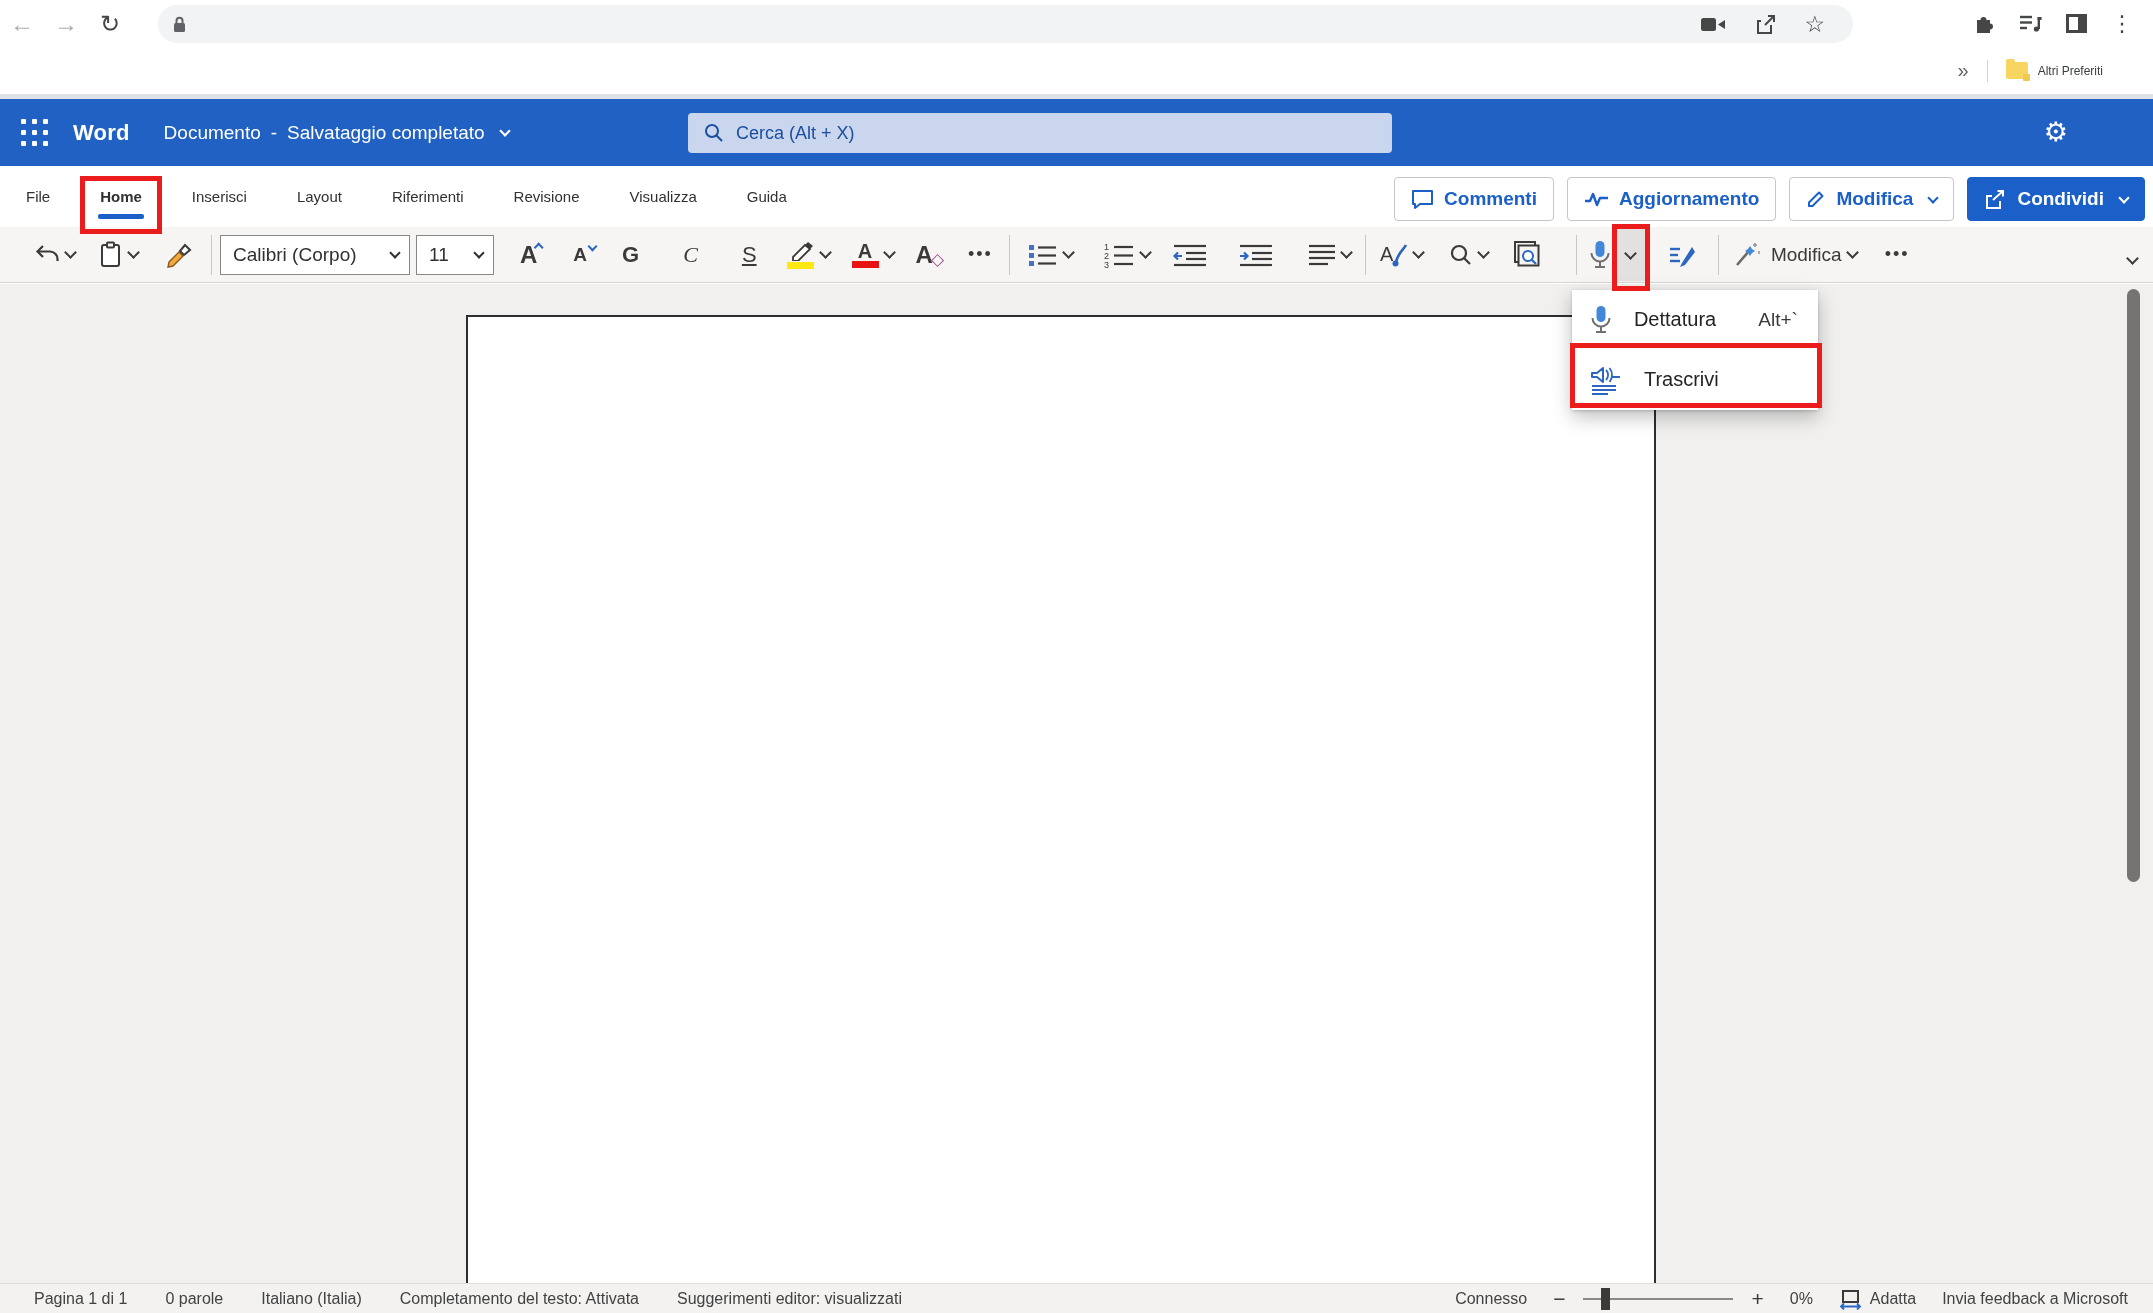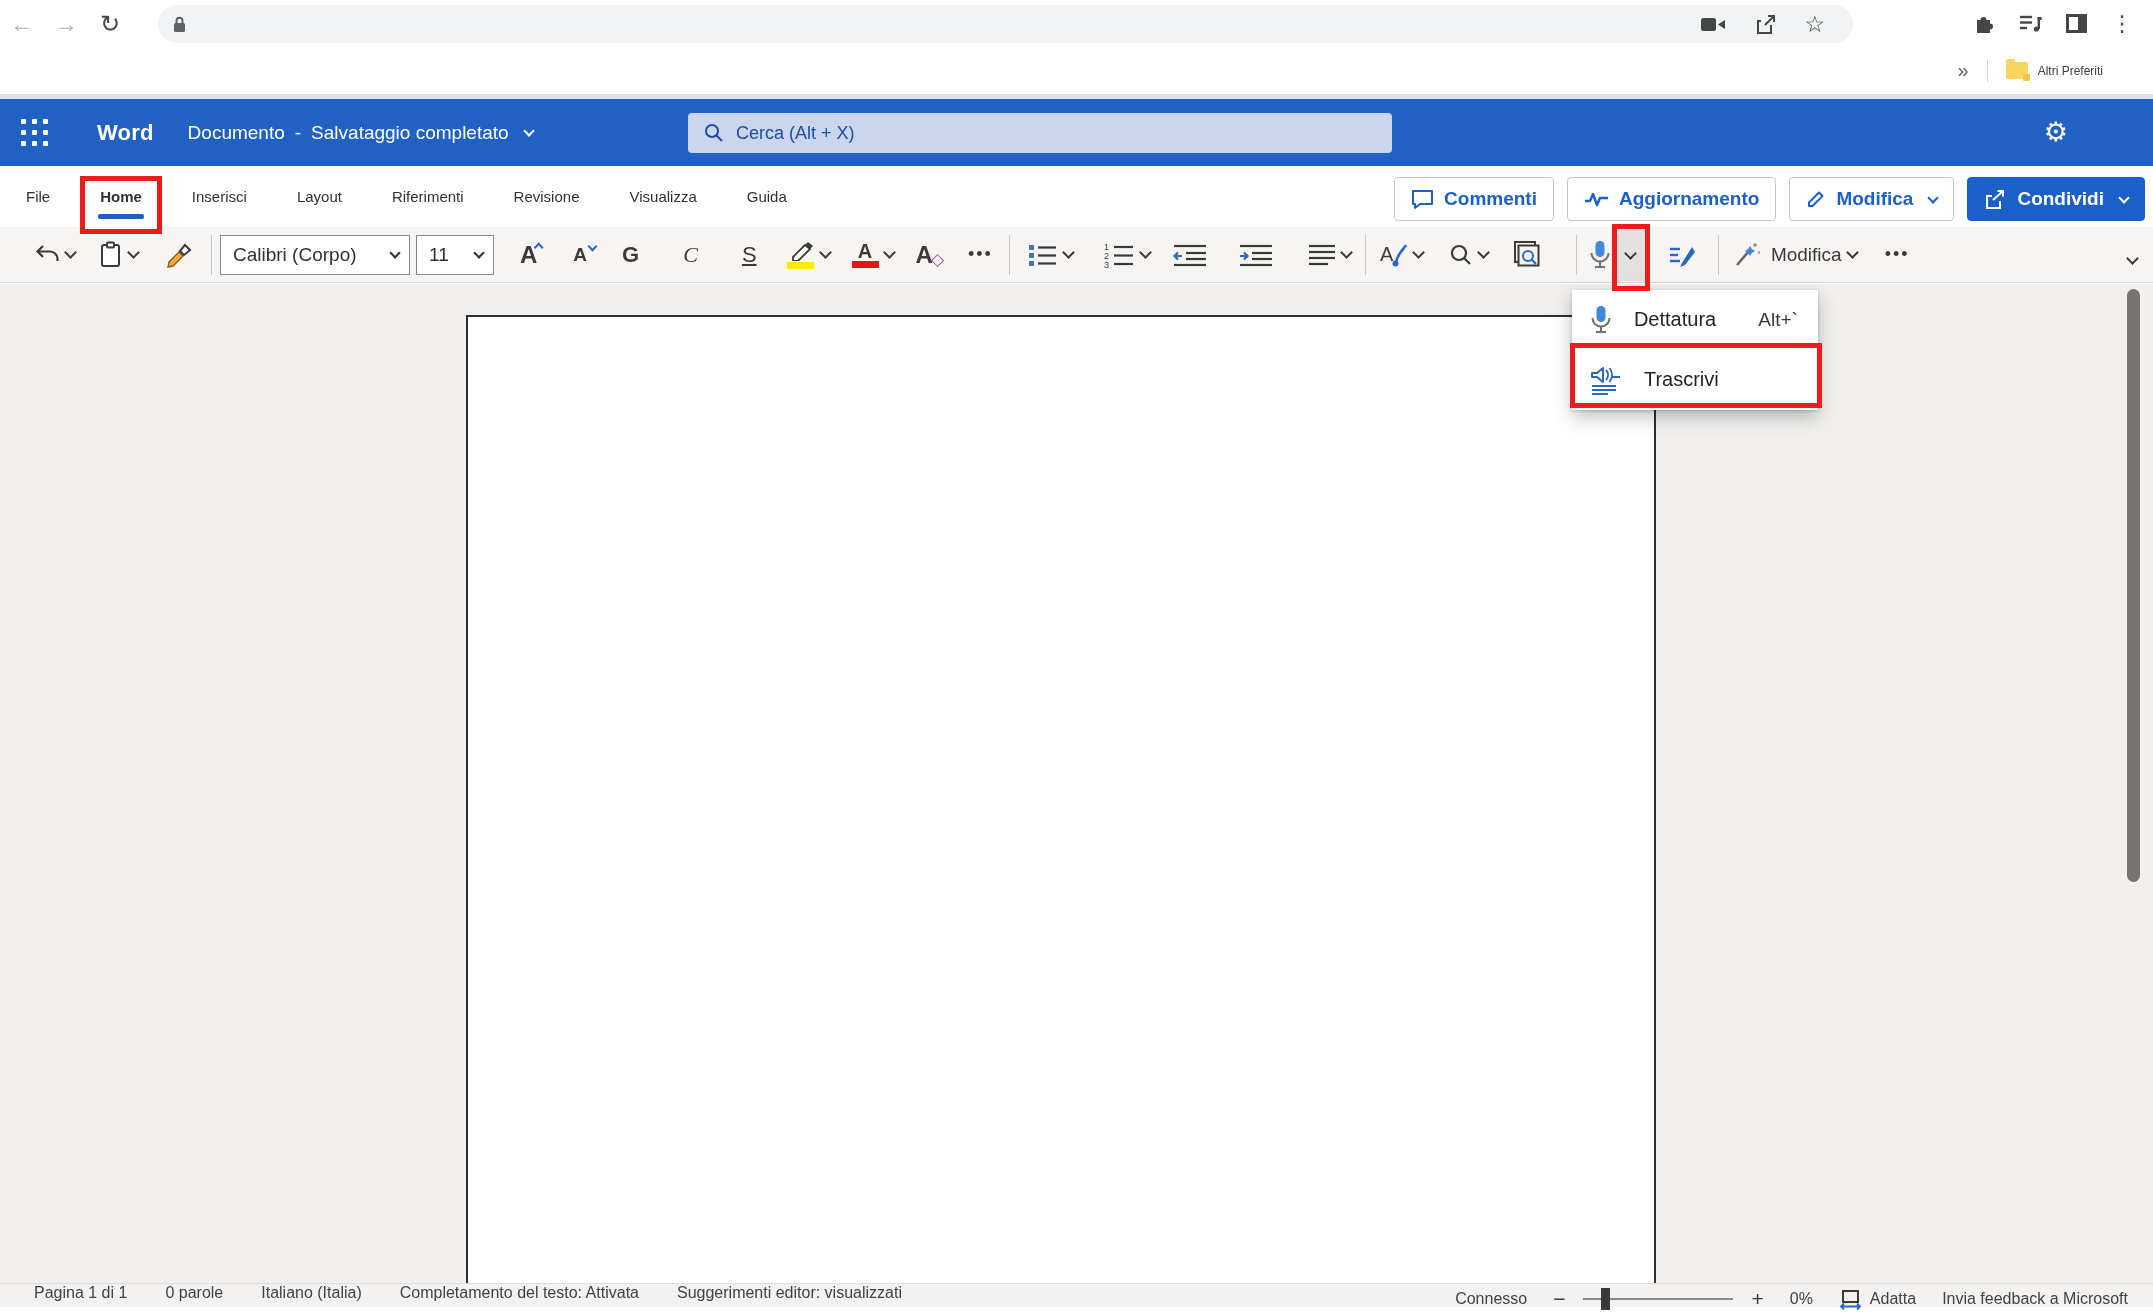--- a/index.html
+++ b/index.html
@@ -26,21 +26,21 @@
   .folder { width:22px; height:17px; background:#f7d560; border-radius:2px; position:relative; margin-right:10px; }
   .folder::before { content:""; position:absolute; left:0; top:-3px; width:9px; height:4px; background:#f7d560; border-radius:2px 2px 0 0; }
   .folder::after { content:""; position:absolute; right:-2px; bottom:-2px; width:7px; height:7px; background:#eec94f; border-radius:1px; }
   .bk-label { font-size:12px; color:#3c4043; }
   .chrome-edge { position:absolute; left:0; top:94px; width:2153px; height:5px; background:#dee1e6; }
 
   
   .whead { position:absolute; left:0; top:99px; width:2153px; height:67px; background:#2161c4; display:flex; align-items:center; color:#fff; }
   .waffle { width:27px; height:27px; margin-left:21px; display:grid; grid-template-columns:repeat(3,5px); grid-template-rows:repeat(3,5px); gap:6px; cursor:pointer; }
   .waffle i { background:#fff; border-radius:1px; }
-  .wapp { font-size:22px; font-weight:bold; margin-left:49px; letter-spacing:.2px; }
+  .wapp { font-size:22px; font-weight:bold; margin-left:25px; letter-spacing:.2px; }
   .wtitle { display:flex; align-items:center; gap:10px; margin-left:34px; font-size:19px; }
   .wtitle .cv { border-color:#fff; width:8px; height:8px; }
   .wsearch { position:absolute; left:688px; top:14px; width:704px; height:40px; background:#c9d6ee; border-radius:4px; display:flex; align-items:center; padding:0 16px; gap:12px; }
   .wsearch input { border:none; outline:none; background:transparent; font-size:18px; color:#1d4fa0; width:560px; font-family:"Liberation Sans",sans-serif; }
   .wsearch input::placeholder { color:#1d4fa0; opacity:1; }
   .gear { position:absolute; right:85px; top:15px; font-size:27px; color:#fff; cursor:pointer; line-height:36px; }
 
   
   .tabrow { position:absolute; left:0; top:166px; width:2153px; height:61px; background:#fff; display:flex; align-items:center; }
   .tab { font-size:15px; color:#323130; padding:0 2px; margin-left:46px; position:relative; height:61px; display:flex; align-items:center; cursor:pointer; }
@@ -76,21 +76,21 @@
   .page { position:absolute; left:466px; top:31px; width:1190px; bottom:0; background:#fff; border:2px solid #2e2e2e; border-bottom:none; cursor:text; }
   .vscroll { position:absolute; left:2127px; top:5px; width:13px; height:593px; background:#767472; border-radius:7px; cursor:pointer; }
 
   
   .mic-menu { position:absolute; left:-44px; top:calc(100% + 9px); width:246px; background:#fff; box-shadow:0 7px 18px rgba(0,0,0,.25), 0 1px 3px rgba(0,0,0,.18); z-index:30; cursor:default; }
   .mitem { height:60px; display:flex; align-items:center; padding:0 20px 0 18px; gap:22px; font-size:20px; color:#252423; cursor:pointer; position:relative; }
   .mitem .short { margin-left:auto; font-size:19px; color:#3b3a39; }
   .rbox-trascrivi { position:absolute; left:-2px; right:-4px; top:-7px; bottom:2px; border:5px solid #ea1c1c; z-index:46; pointer-events:none; }
 
   
-  .statusbar { position:absolute; left:0; top:1283px; width:2153px; height:24px; background:#f3f2f1; border-top:1px solid #e0deda; display:flex; align-items:flex-start; font-size:16px; color:#424242; }
+  .statusbar { position:absolute; left:0; top:1283px; width:2153px; height:30px; background:#f3f2f1; border-top:1px solid #e0deda; display:flex; align-items:center; font-size:16px; color:#424242; }
   .sb-left { display:flex; align-items:center; gap:38px; padding-left:34px; }
   .sb-left span { cursor:pointer; }
   .sb-right { position:absolute; right:25px; top:0; height:30px; display:flex; align-items:center; gap:26px; }
   .zoomer { display:flex; align-items:center; gap:18px; }
   .zsign { font-size:21px; color:#3b3a39; cursor:pointer; }
   .ztrack { position:relative; width:150px; height:2px; background:#8a8886; cursor:pointer; }
   .zthumb { position:absolute; left:18px; top:-10px; width:9px; height:22px; background:#3b3a39; cursor:grab; }
   .fit { display:flex; align-items:center; gap:8px; cursor:pointer; }
 </style>
 </head>

